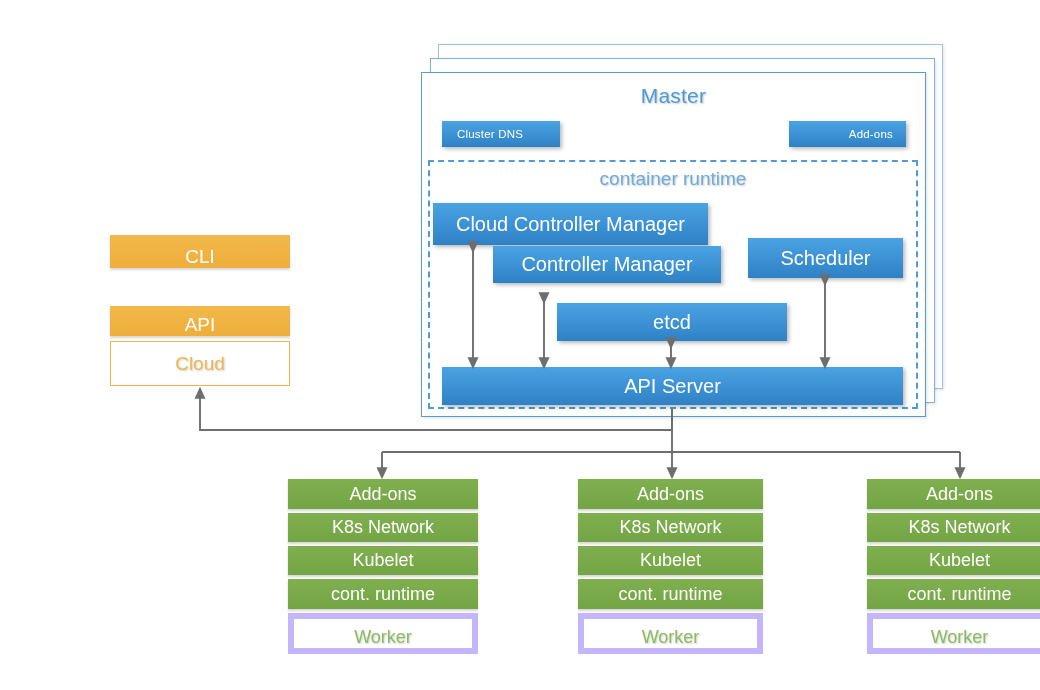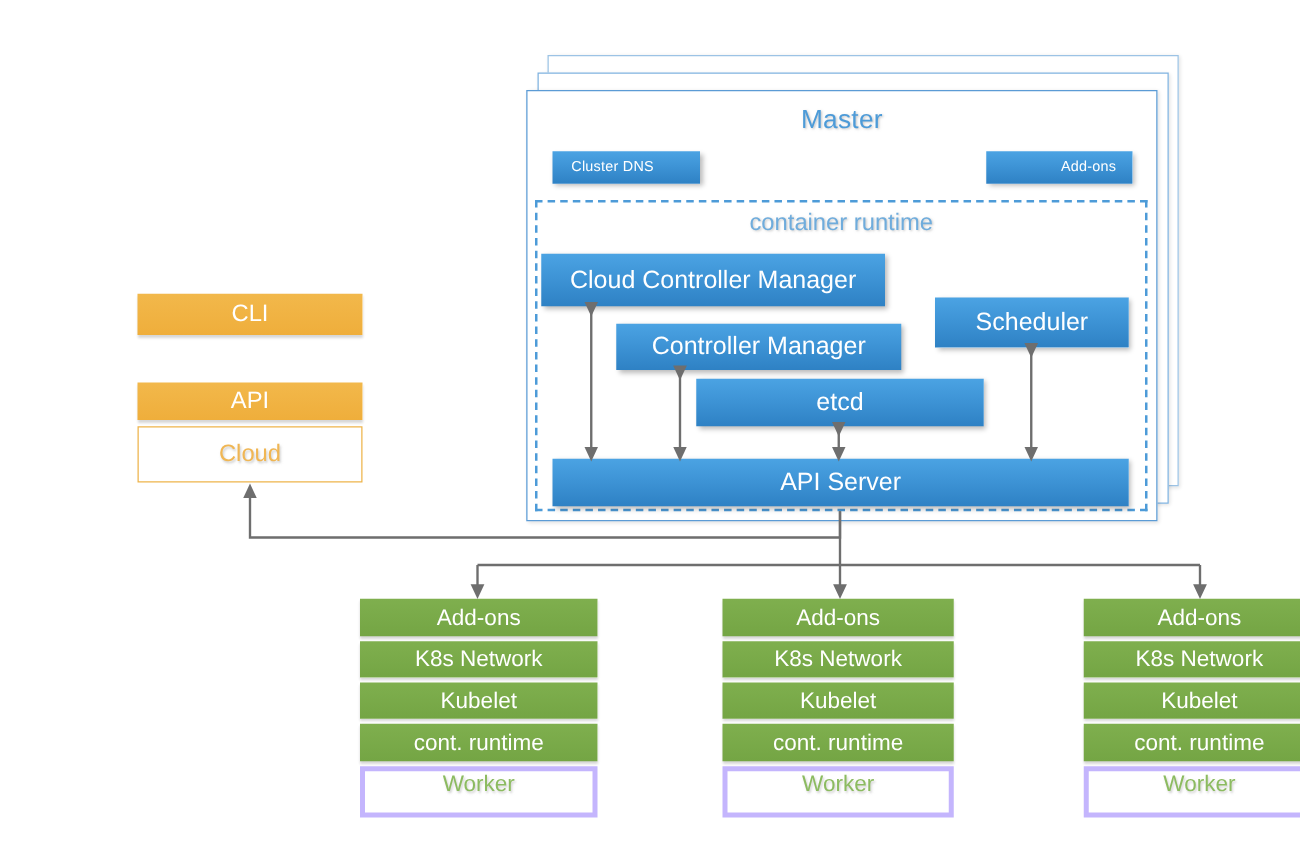--- a/index.html
+++ b/index.html
@@ -66,21 +66,21 @@
   }
   .blue-box.left-al { justify-content: flex-start; padding-left: 15px; }
   .blue-box.right-al { justify-content: flex-end; padding-right: 13px; }
 
   
   .orange-box {
     background: #F0B040;
     background: linear-gradient(to bottom, #F2B84B 0%, #EFAE3B 100%);
     color: #ffffff;
     display: flex;
-    align-items: center;
+    align-items: flex-end;
     justify-content: center;
     font-size: 19px;
     box-shadow: 0 2px 2px rgba(0,0,0,0.16);
   }
   .access-base {
     background: #ffffff;
     border: 1px solid #EEB44B;
     display: flex;
     align-items: center;
     justify-content: center;
@@ -96,23 +96,23 @@
     color: #ffffff;
     display: flex;
     align-items: center;
     justify-content: center;
     font-size: 18px;
     box-shadow: 0 2px 2px rgba(0,0,0,0.16);
     white-space: nowrap;
   }
   .worker-base {
     background: #ffffff;
-    border: 4px solid #c4b5fd;
-    display: flex;
-    align-items: flex-start;
+    border: 6px solid #c4b5fd;
+    display: flex;
+    align-items: flex-end;
     justify-content: center;
     color: #8CBB60;
     font-size: 18px;
     text-shadow: 1px 1px 2px rgba(175,175,175,0.6);
   }
 
   
   #wires { position: absolute; left: 0; top: 0; width: 1040px; height: 690px; pointer-events: none; }
 </style>
 </head>
@@ -133,21 +133,21 @@
     <span>Add-ons</span>
   </div>
 
   <div class="abs runtime-box" style="left:396px; top:160px; width:490px; height:249px;"></div>
   <div class="abs runtime-title" style="left:396px; top:168px; width:490px;">container runtime</div>
 
   <div class="abs blue-box" style="left:401px; top:203px; width:275px; height:42px;">
     <span>Cloud Controller Manager</span>
   </div>
 
-  <div class="abs blue-box" style="left:461px; top:259px; width:228px; height:37px;justify-content:center;">
+  <div class="abs blue-box" style="left:461px; top:246px; width:228px; height:37px;justify-content:center;">
     <span>Controller Manager</span>
   </div>
 
   <div class="abs blue-box" style="left:716px; top:238px; width:155px; height:40px;">
     <span>Scheduler</span>
   </div>
 
   <div class="abs blue-box" style="left:525px; top:303px; width:230px; height:38px;">
     <span>etcd</span>
   </div>

